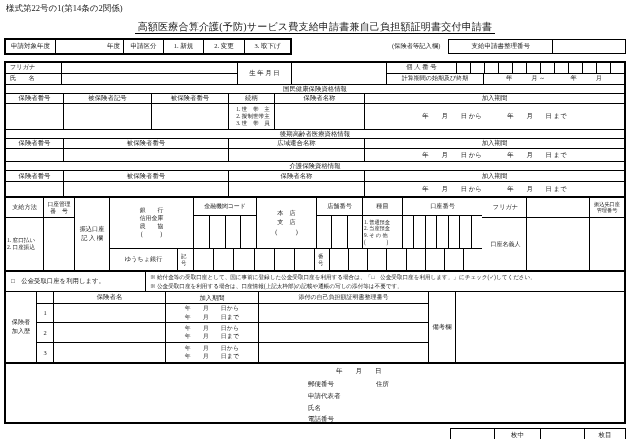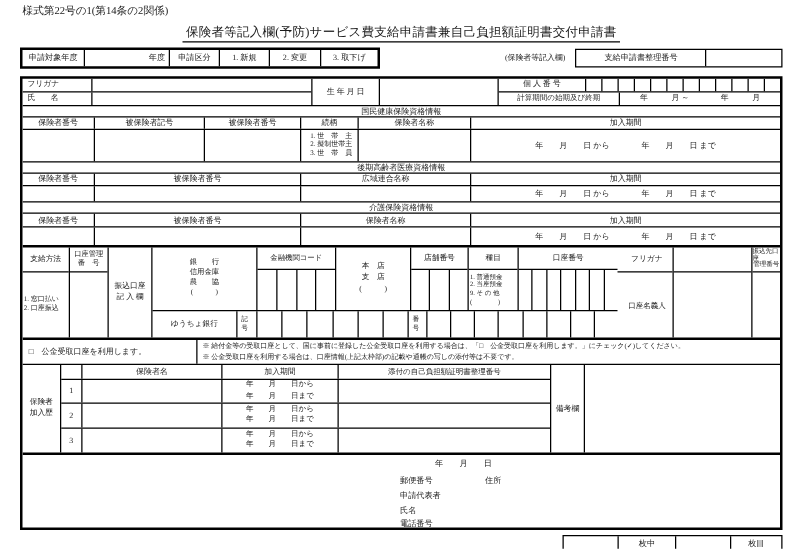--- a/index.html
+++ b/index.html
@@ -1,18 +1,18 @@
 <!DOCTYPE html>
 <html><head>
 <meta charset="utf-8">
 <style>
   * { margin:0; padding:0; box-sizing:border-box; }
   html,body { width:630px; height:439px; background:#fff; }
   body { font-family:"Liberation Serif","DejaVu Serif",serif; color:#1a1a1a; }
-  .page { position:relative; width:630px; height:439px; padding:3px 4px 0 16px; }
+  .page { position:relative; width:630px; height:439px; padding:3px 4px 0 4px; }
 
   .form-code { font-size:8.5px; padding-left:2px; }
   .title-wrap { text-align:center; margin-top:1px; }
   .title-wrap span { font-size:10px; border-bottom:1px solid #000; padding:0 3px 1px 3px; letter-spacing:.2px; }
 
   
   .toprow { display:flex; align-items:center; margin-top:4px; height:17px; }
   .apply-box { display:flex; border:2px solid #000; height:17px; }
   .apply-box .c { border-right:1px solid #000; display:flex; align-items:center; justify-content:center; font-size:6.5px; }
   .apply-box .c:last-child { border-right:none; }
@@ -104,21 +104,21 @@
   .pagebox .c:nth-child(3){ width:44px; }
   .pagebox .c:nth-child(4){ flex:1; border-right:none; }
 </style>
 </head>
 <body>
 
 <div class="page">
 
   <div class="form-code">様式第22号の1(第14条の2関係)</div>
   <div class="title-wrap">
-    <span>保険者等記入欄(予防)サービス費支給申請書兼自己負担額証明書交付申請書</span>
+    <span>高額医療合算介護(予防)サービス費支給申請書兼自己負担額証明書交付申請書</span>
   </div>
 
   <div class="toprow">
     <div class="apply-box">
       <div class="c" style="width:50px">申請対象年度</div>
       <div class="c nendo-cell" style="width:68px">年度</div>
       <div class="c" style="width:40px">申請区分</div>
       <div class="c" style="width:40px">1. 新規</div>
       <div class="c" style="width:41px">2. 変更</div>
       <div class="c" style="width:45px">3. 取下げ</div>

